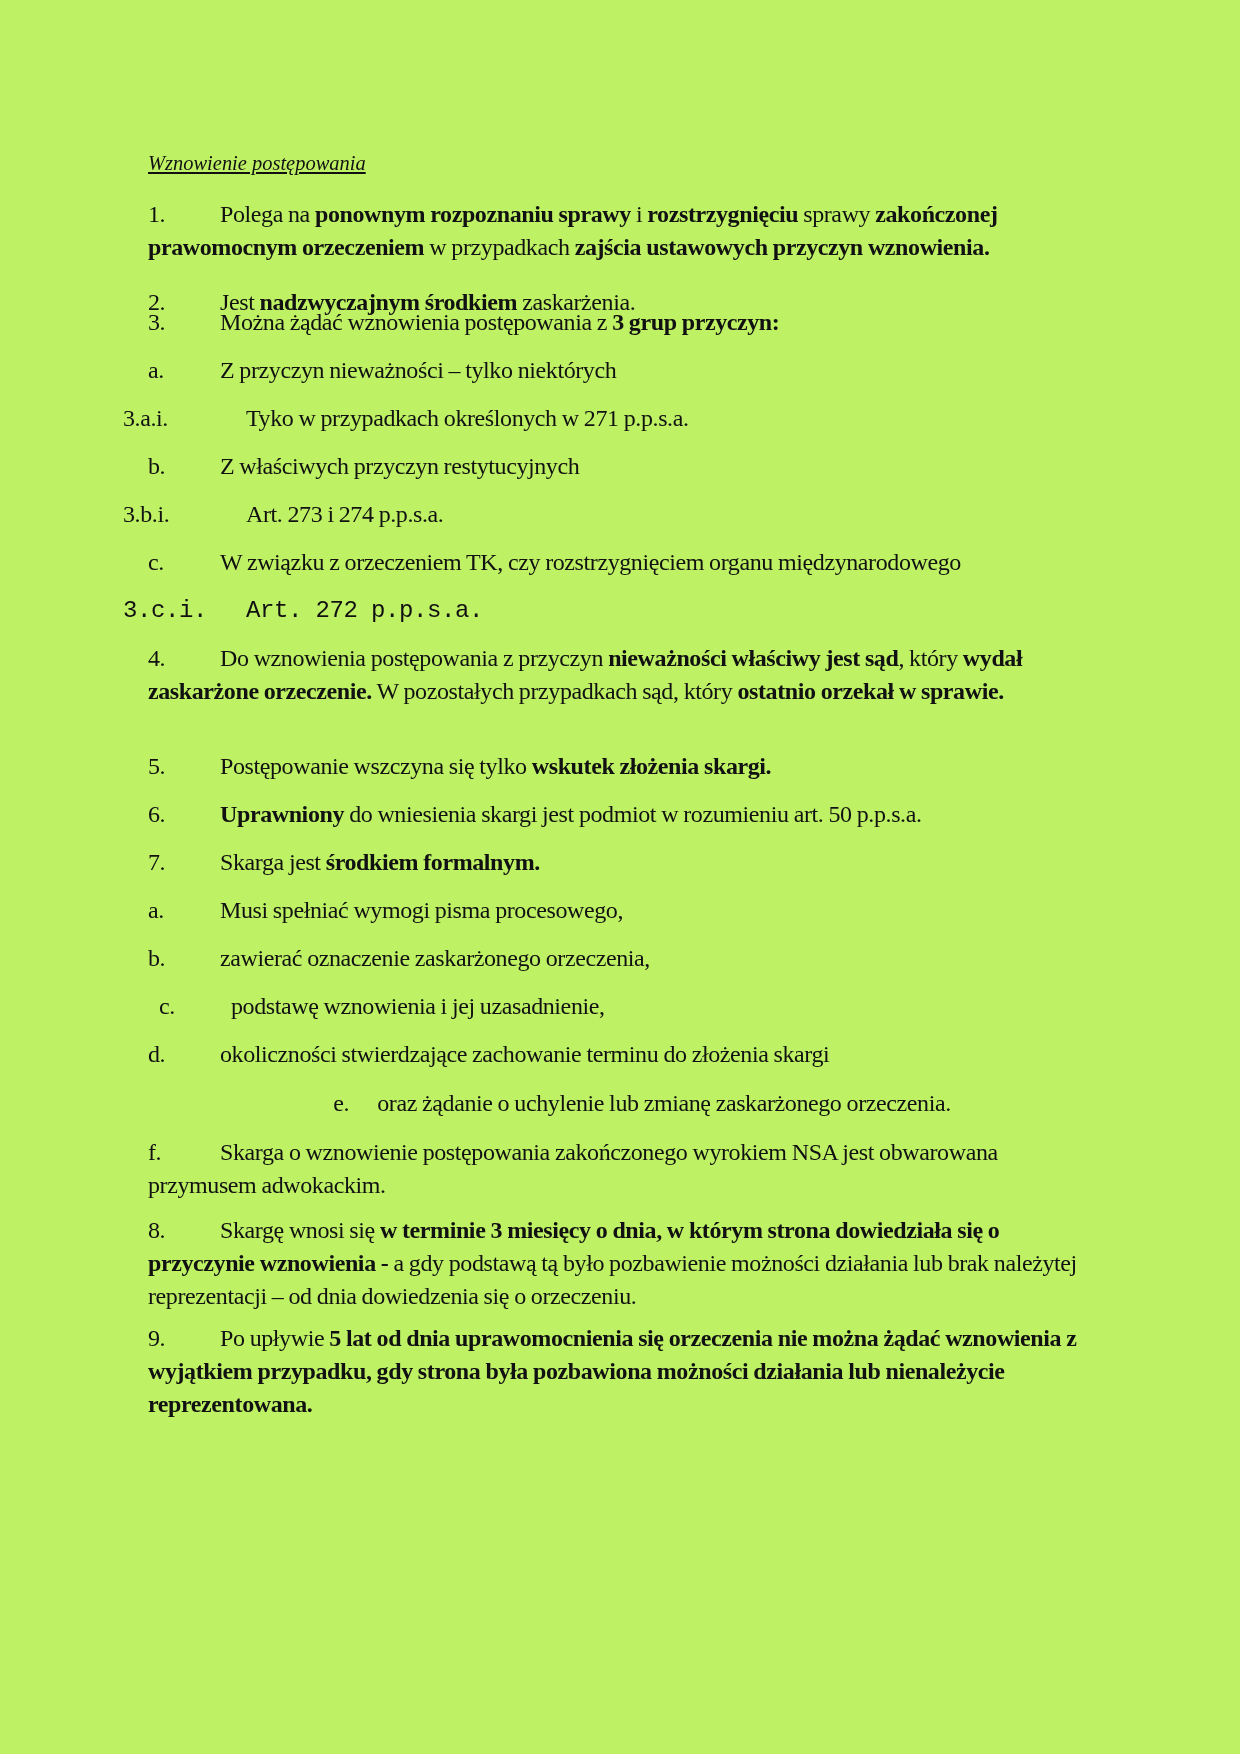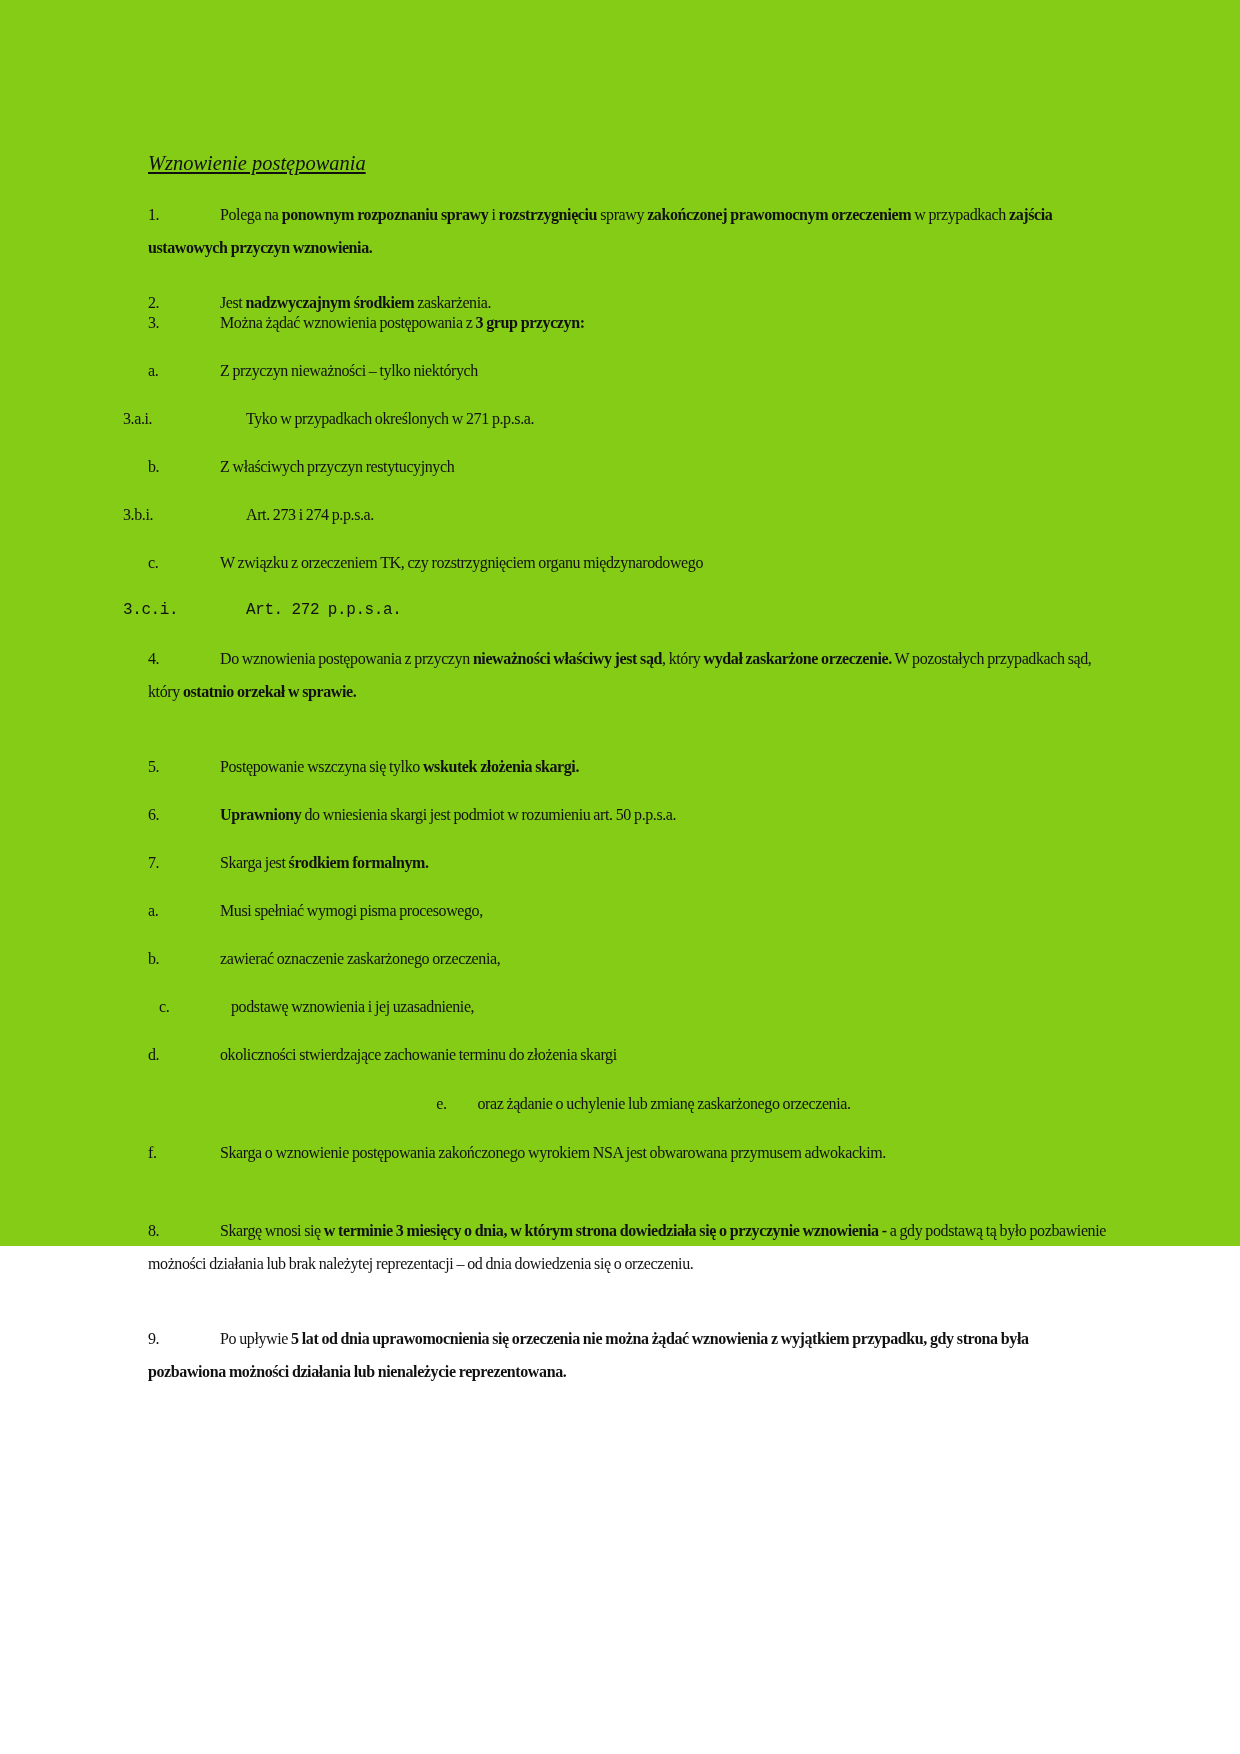--- a/index.html
+++ b/index.html
@@ -13,41 +13,41 @@
     position: relative;
     overflow: hidden;
     font-family: "Liberation Serif", "DejaVu Serif", serif;
     color: #111111;
     font-size: 22px;
   }
   .page {
     position: absolute;
     left: 0; top: 0;
     width: 1240px;
-    height: 1246px;
-    background: #84cc16;
+    height: 1754px;
+    background: #bef264;
   }
   .title {
     position: absolute;
     left: 148px;
     top: 150px;
     font-style: italic;
     text-decoration: underline;
     font-size: 22px;
     line-height: 26px;
     transform: scaleX(0.93);
     transform-origin: left center;
     white-space: nowrap;
   }
   .para {
     position: absolute;
     left: 148px;
     width: 960px;
     line-height: 33px;
-    font-size: 16px;
+    font-size: 24px;
     letter-spacing: -0.4px;
     word-spacing: -0.5px;
   }
   .para .label {
     display: inline-block;
     width: 72px;
   }
   .para.deep {
     left: 97px;
     margin-left: 26px;

